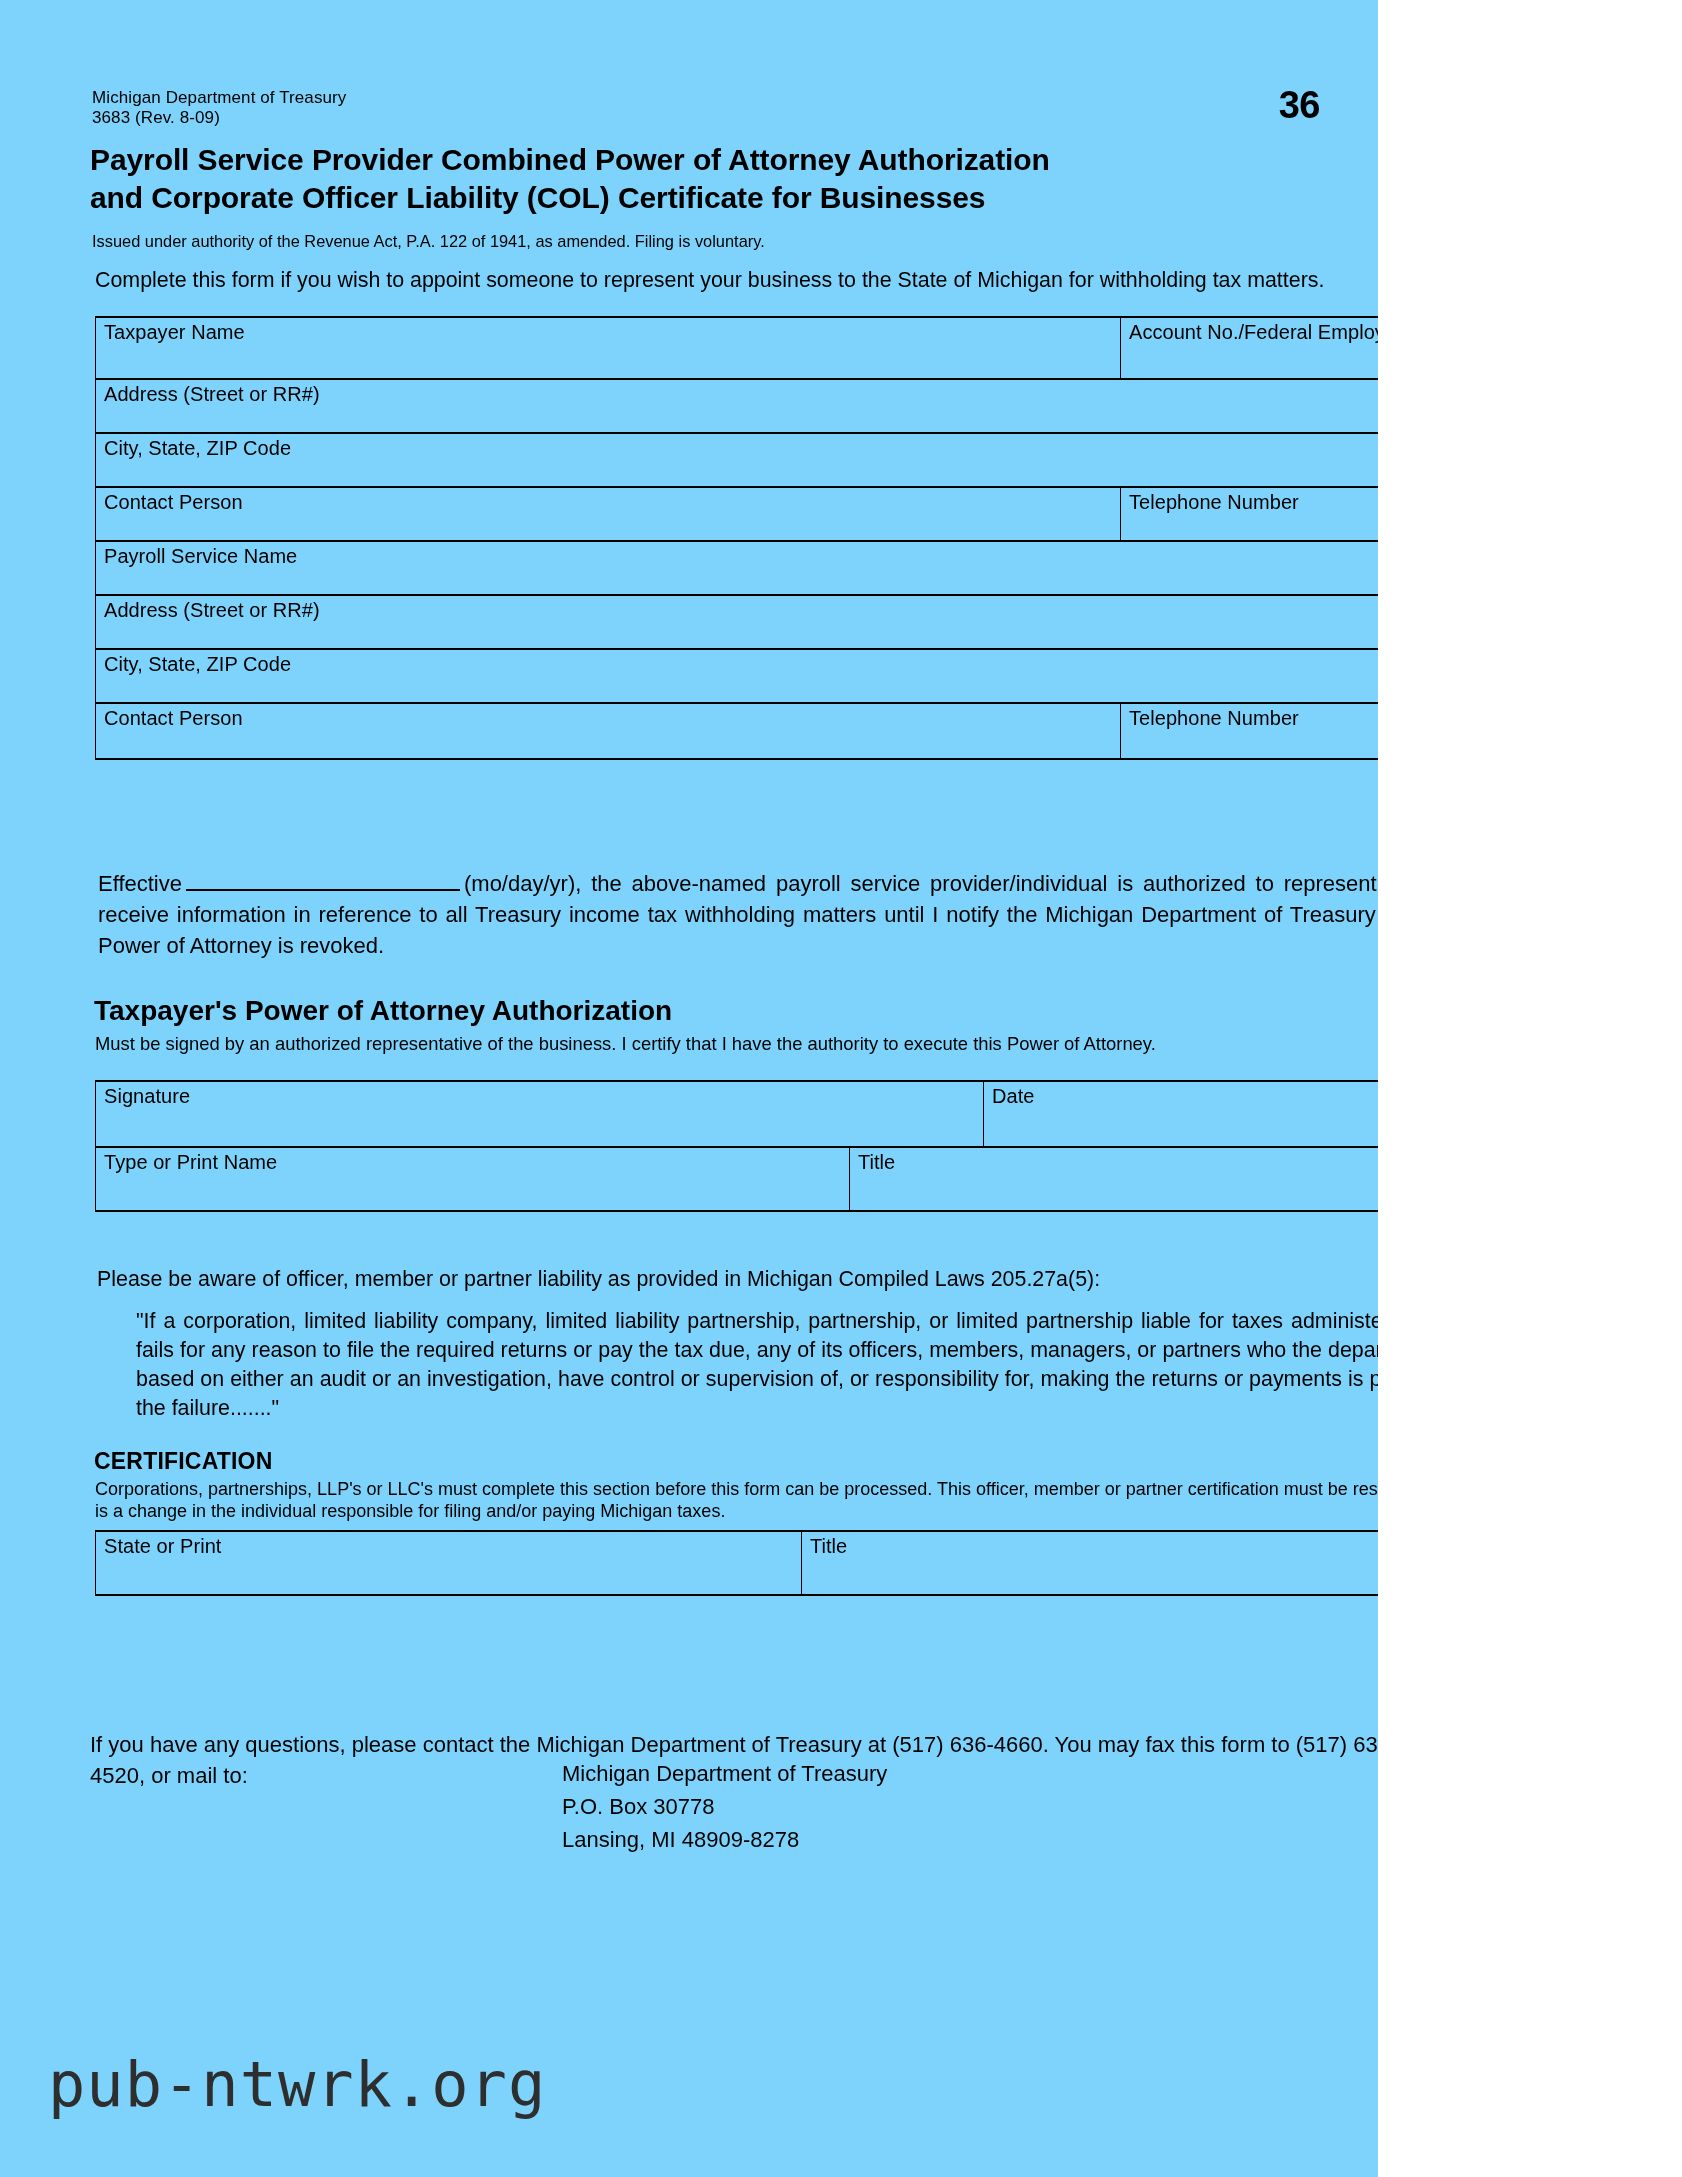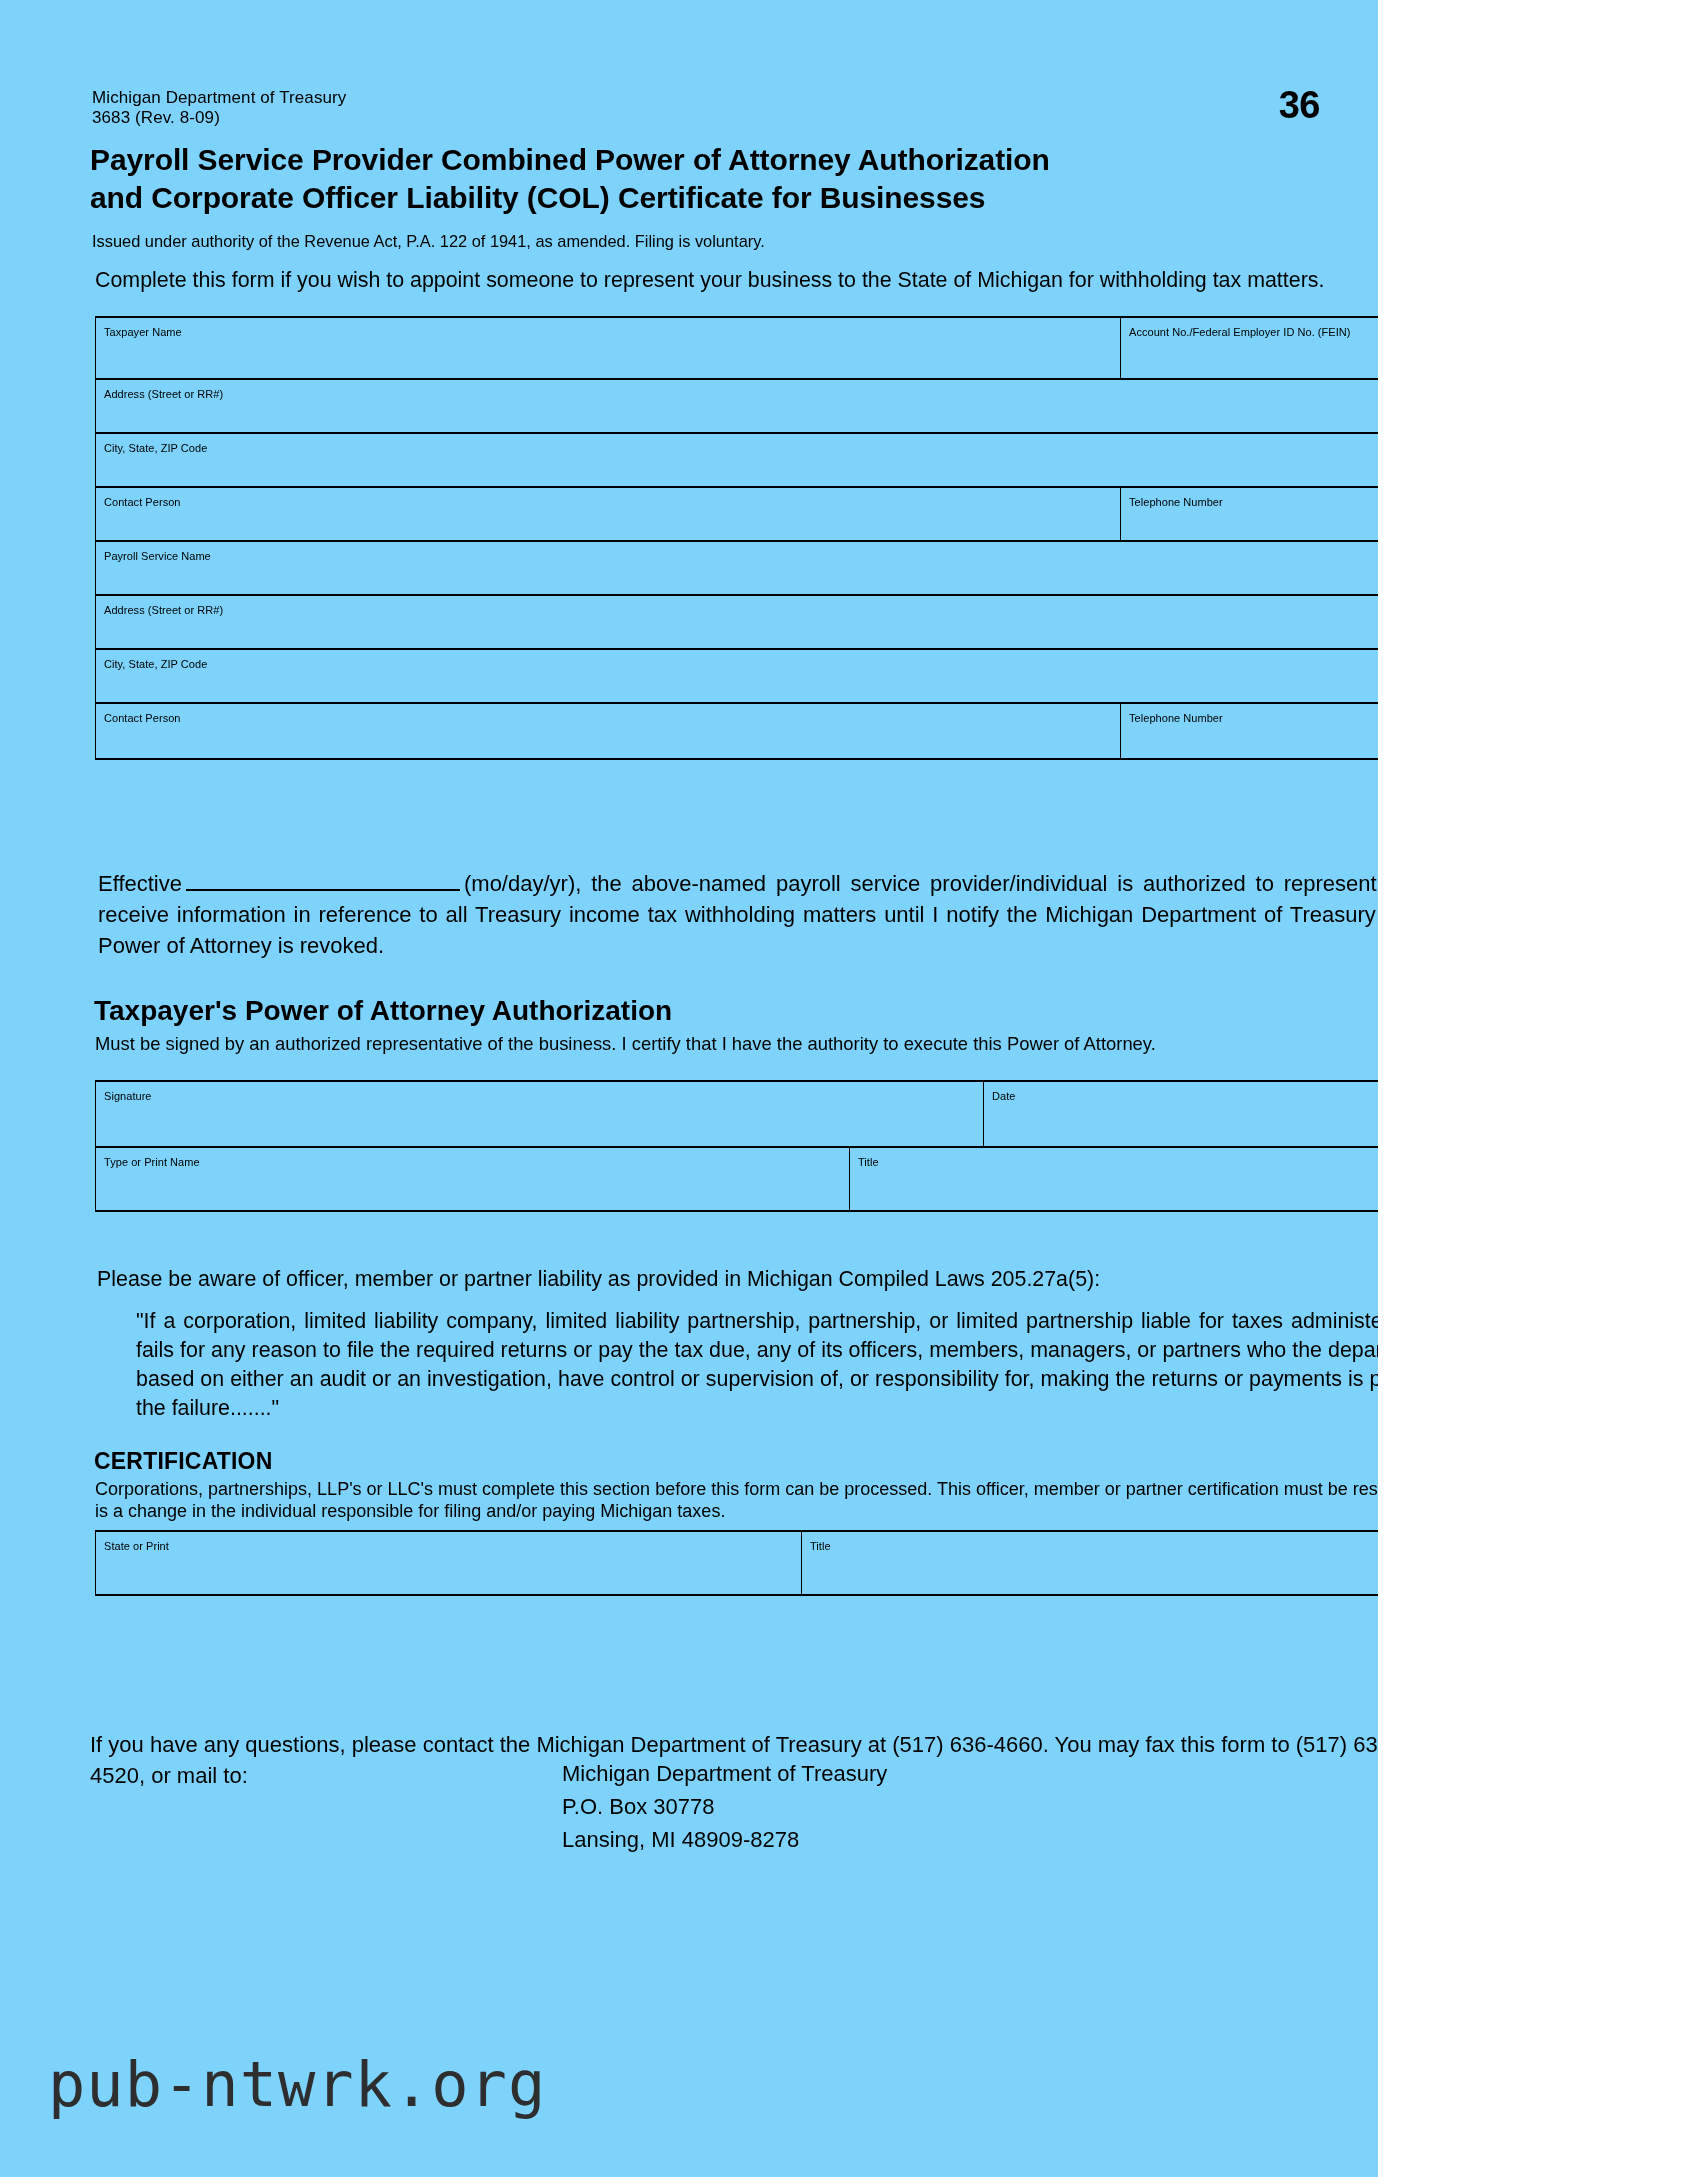--- a/index.html
+++ b/index.html
@@ -72,21 +72,21 @@
   
   .tbl {
     position: absolute;
     border-collapse: collapse;
     table-layout: fixed;
   }
   .tbl td {
     border: 1.6px solid #000000;
     vertical-align: top;
     padding: 4px 0 0 8px;
-    font-size: 11px;
+    font-size: 20px;
     line-height: 20px;
     letter-spacing: 0.05px;
   }
   .tbl td.thick-top { border-top-width: 2.6px; }
   .tbl td.thick-bot { border-bottom-width: 2.6px; }
 
   #main-table { left: 95px; top: 316px; width: 1481px; }
   #poa-table  { left: 95px; top: 1080px; width: 1481px; }
   #cert-table { left: 95px; top: 1530px; width: 1481px; }
 

